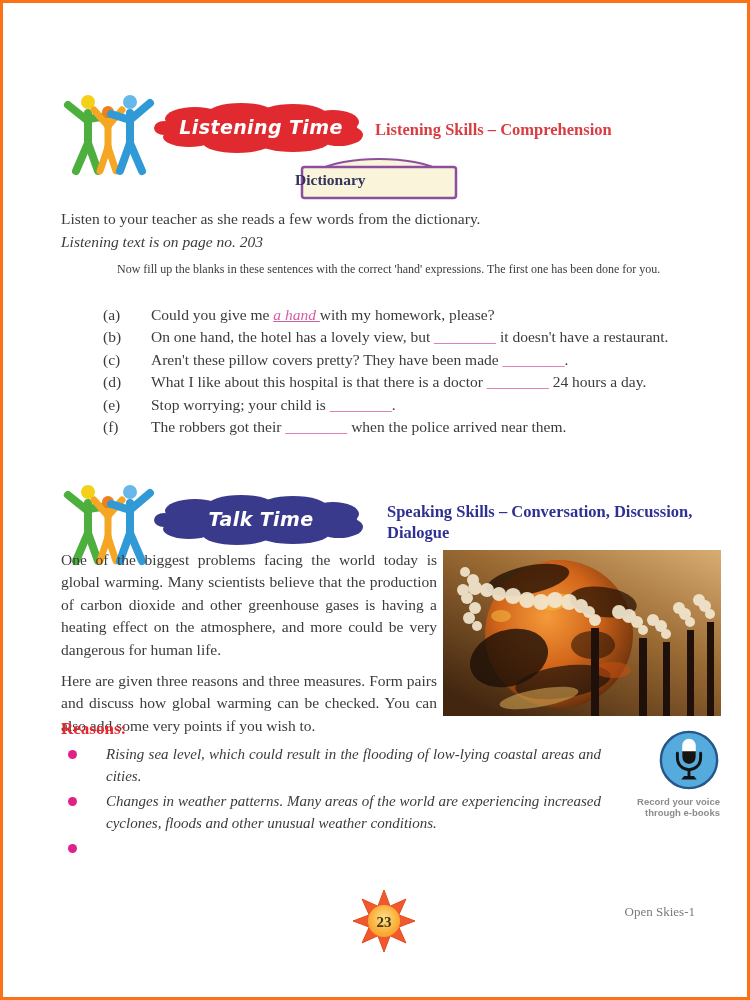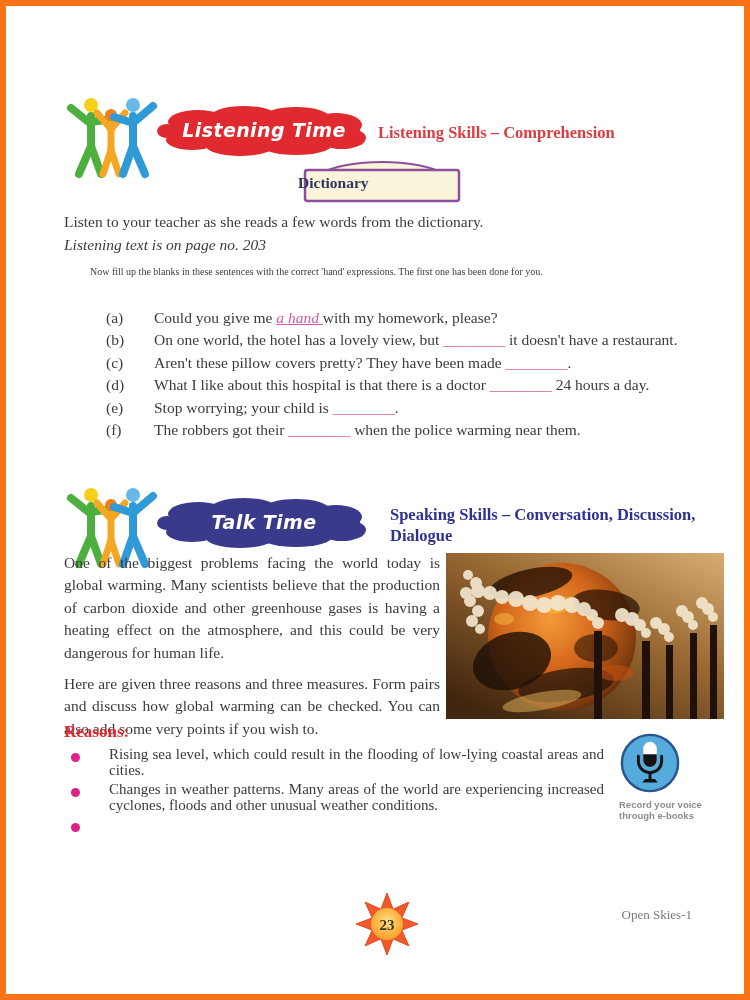--- a/index.html
+++ b/index.html
@@ -1,19 +1,19 @@
 <!DOCTYPE html>
 <html><head>
 <meta charset="utf-8">
 <style>
   * { margin:0; padding:0; box-sizing:border-box; }
   html,body { background:#ffffff; }
   body { font-family:"Liberation Serif", serif; }
   .page { position:relative; width:750px; height:1000px; margin:0 auto; background:#ffffff;
-          border:6px solid #f97316; overflow:hidden; color:#3b3b3b; }
+          border:3px solid #f97316; overflow:hidden; color:#3b3b3b; }
   .abs { position:absolute; }
 
   
   .people-icon { left:55px; top:88px; width:100px; height:92px; }
   .people-icon.talk { top:478px; }
   .banner { left:150px; top:99px; width:216px; height:52px; }
   .banner.talk { top:491px; }
   .banner svg { position:absolute; left:0; top:0; width:100%; height:100%; }
   .banner-label { position:absolute; left:0; right:0; top:0; bottom:0; display:flex; align-items:center;
                   justify-content:center; font-family:"DejaVu Sans", sans-serif; font-style:italic;
@@ -24,43 +24,43 @@
 
   
   .dict-sign { left:292px; top:150px; width:168px; height:48px; }
   .dict-sign svg { position:absolute; left:0; top:0; width:100%; height:100%; }
   .dict-label { position:absolute; left:0; right:0; top:18px; text-align:left; font-weight:bold;
                 font-size:15.5px; color:#33335f; }
 
   
   .intro-line { left:58px; top:207px; width:640px; font-size:15.5px; }
   .source-note { left:58px; top:230px; width:640px; font-size:15.5px; font-style:italic; }
-  .instruction { left:42px; top:255px; width:634px; font-size:10px; line-height:22.5px;
+  .instruction { left:72px; top:255px; width:634px; font-size:12px; line-height:22.5px;
                  text-indent:42px; text-align:justify; }
   .exercise-list { left:100px; top:301px; width:592px; font-size:15.5px; }
   .ex-row { display:flex; line-height:22.4px; }
   .ex-label { width:48px; flex:0 0 48px; }
   .ex-text { flex:1; text-align:justify; }
   .answer { color:#d55ca3; font-style:italic; text-decoration:underline; }
   .blank { color:#d55ca3; }
 
   
   .gw-text { left:58px; top:546px; width:376px; font-size:15.5px; line-height:22.4px; text-align:justify; }
   .gw-text p + p { margin-top:9px; }
   .earth { left:440px; top:547px; width:278px; height:166px; }
   .earth svg { display:block; width:100%; height:100%; }
 
   .reasons-heading { left:58px; top:716px; font-size:17px; font-weight:bold; color:#e8262d; }
   .bullets { left:58px; top:740px; width:634px; list-style:none; font-size:15px; }
-  .bullets li { position:relative; padding-left:45px; line-height:16px; margin-bottom:3px; text-align:justify; }
+  .bullets li { position:relative; padding-left:45px; line-height:22px; margin-bottom:3px; text-align:justify;font-style:italic; }
   .bullets li.narrow { width:540px; }
   .bullet-dot { position:absolute; left:7px; top:7px; width:9px; height:9px; border-radius:50%; background:#e0218a; }
 
   
-  .mic-widget { left:613px; top:726px; width:104px; text-align:left; }
+  .mic-widget { left:613px; top:726px; width:104px; text-align:right; }
   .mic-widget svg { width:62px; height:62px; }
   .mic-caption { margin-top:1px; font-family:"Liberation Sans", sans-serif; font-weight:bold;
                  font-size:9.5px; line-height:11px; color:#8c8c8c; }
 
   
   .page-star { left:349px; top:884px; width:64px; height:68px;text-align:center; }
   .page-star svg { position:absolute; left:0; top:0; width:100%; height:100%; }
   .star-number { position:absolute; left:0; right:0; top:0; bottom:0; display:flex; align-items:center;
                  justify-content:center; font-weight:bold; font-size:15px; color:#3d3a12; padding-top:2px; }
   .book-title { right:52px; top:901px; font-size:13px; color:#7a7a7a; }
@@ -131,37 +131,37 @@
   <p class="abs source-note">Listening text is on page no. 203</p>
   <p class="abs instruction">Now fill up the blanks in these sentences with the correct 'hand' expressions. The first one has been done for you.</p>
 
   <div class="abs exercise-list">
     <div class="ex-row">
       <span class="ex-label">(a)</span>
       <span class="ex-text"><span>Could you give me </span><span class="answer">a hand </span><span>with my homework, please?</span></span>
     </div>
     <div class="ex-row">
       <span class="ex-label">(b)</span>
-      <span class="ex-text"><span>On one world, the hotel has a lovely view, but </span><span class="blank">________</span><span> it doesn't have a restaurant.</span></span>
+      <span class="ex-text"><span>On one hand, the hotel has a lovely view, but </span><span class="blank">________</span><span> it doesn't have a restaurant.</span></span>
     </div>
     <div class="ex-row">
       <span class="ex-label">(c)</span>
       <span class="ex-text"><span>Aren't these pillow covers pretty? They have been made </span><span class="blank">________</span><span>.</span></span>
     </div>
     <div class="ex-row">
       <span class="ex-label">(d)</span>
       <span class="ex-text"><span>What I like about this hospital is that there is a doctor </span><span class="blank">________</span><span> 24 hours a day.</span></span>
     </div>
     <div class="ex-row">
       <span class="ex-label">(e)</span>
       <span class="ex-text"><span>Stop worrying; your child is </span><span class="blank">________</span><span>.</span></span>
     </div>
     <div class="ex-row">
       <span class="ex-label">(f)</span>
-      <span class="ex-text"><span>The robbers got their </span><span class="blank">________</span><span> when the police warming near them.</span></span>
+      <span class="ex-text"><span>The robbers got their </span><span class="blank">________</span><span> when the police arrived near them.</span></span>
     </div>
   </div>
 
   <div class="abs people-icon talk">
     <svg viewBox="0 0 100 92" fill="none" stroke-linecap="round">
       <g stroke="#4daf3e" stroke-width="8">
         <path d="M30,22 L30,52"></path>
           <path d="M30,30 L10,14"></path>
           <path d="M30,28 L50,25"></path>
         <path d="M30,52 L18,80"></path>
@@ -201,21 +201,21 @@
         <ellipse cx="36" cy="35" rx="26" ry="10"></ellipse>
         <ellipse cx="11" cy="26" rx="10" ry="7"></ellipse>
       </g>
     </svg>
     <div class="banner-label">Talk Time</div>
   </div>
 
   <div class="abs skills-heading talk">Speaking Skills – Conversation, Discussion, Dialogue</div>
 
   <div class="abs gw-text">
-    <p>One of the biggest problems facing the world today is global warming. Many scientists believe that the production of carbon dioxide and other greenhouse gases is having a heating effect on the atmosphere, and this could be very dangerous for human life.</p>
+    <p>One of the biggest problems facing the world today is global warming. Many scientists believe that the production of carbon dioxide and other greenhouse gases is having a heating effect on the atmosphere, and more could be very dangerous for human life.</p>
     <p>Here are given three reasons and three measures. Form pairs and discuss how global warming can be checked. You can also add some very points if you wish to.</p>
   </div>
 
   <div class="abs earth">
     <svg viewBox="0 0 278 166">
       <defs>
         <linearGradient id="bgG" x1="1" y1="0" x2="0.2" y2="1">
           <stop offset="0" stop-color="#d8ad72"></stop>
           <stop offset="0.45" stop-color="#9a6a33"></stop>
           <stop offset="1" stop-color="#42260f"></stop>

